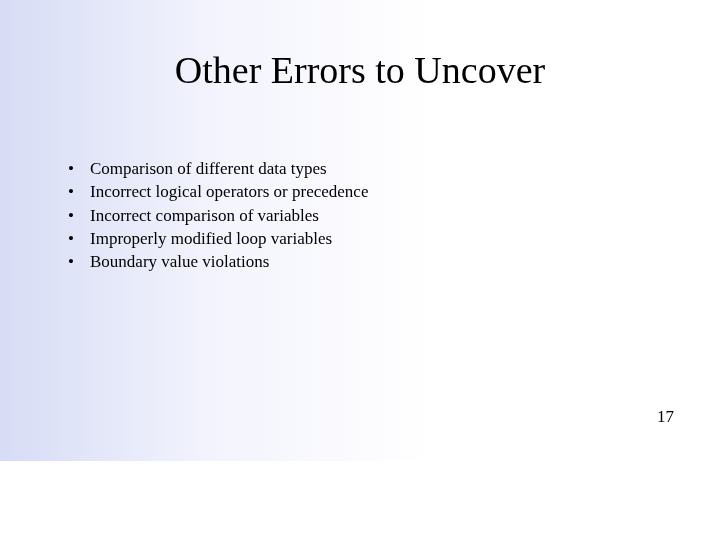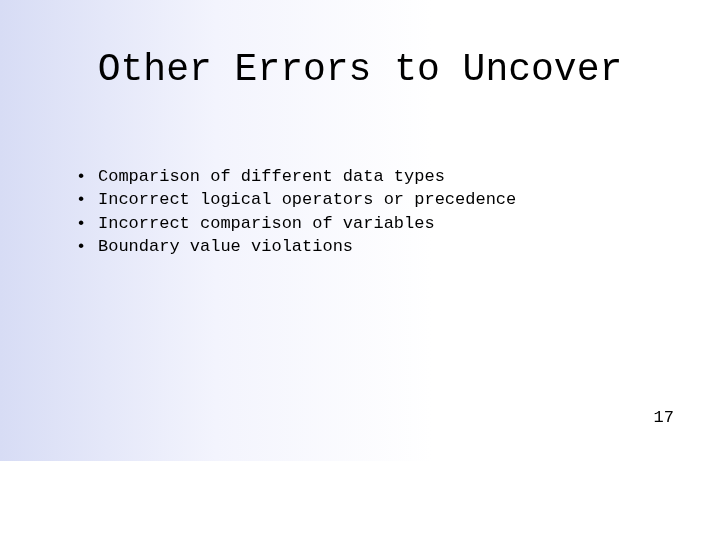--- a/index.html
+++ b/index.html
@@ -8,41 +8,41 @@
     width: 720px;
     height: 540px;
     overflow: hidden;
   }
   .slide {
     width: 720px;
     height: 461px;
     box-sizing: border-box;
     background: linear-gradient(to right, #d7dcf5 0%, #f3f4fd 30%, #ffffff 60%, #ffffff 100%);
     position: relative;
-    font-family: Liberation Mono, monospace;
+    font-family: Liberation Serif, serif;
     color: #000;
   }
   .title {
     position: absolute;
     top: 48px;
     left: 0;
     width: 100%;
     text-align: center;
     font-size: 38px;
     font-weight: 400;
   }
   .body {
     position: absolute;
     top: 158px;
     left: 62px;
     right: 50px;
   }
   ul.bullets {
     list-style: none;
-    margin: 8px;
+    margin: 0;
     padding: 0;
   }
   ul.bullets li {
     position: relative;
     padding-left: 28px;
     font-size: 17px;
     line-height: 1.25;
     margin-bottom: 2px;
   }
   ul.bullets li::before {
@@ -63,17 +63,18 @@
 </head>
 <body>
 
 <div class="slide">
   <div class="title">Other Errors to Uncover</div>
   <div class="body">
     <ul class="bullets">
       <li>Comparison of different data types</li>
       <li>Incorrect logical operators or precedence</li>
       <li>Incorrect comparison of variables</li>
+      <li>Improperly modified loop variables</li>
       <li>Boundary value violations</li>
     </ul>
   </div>
   <div class="page-number">17</div>
 </div>
 
 </body></html>

